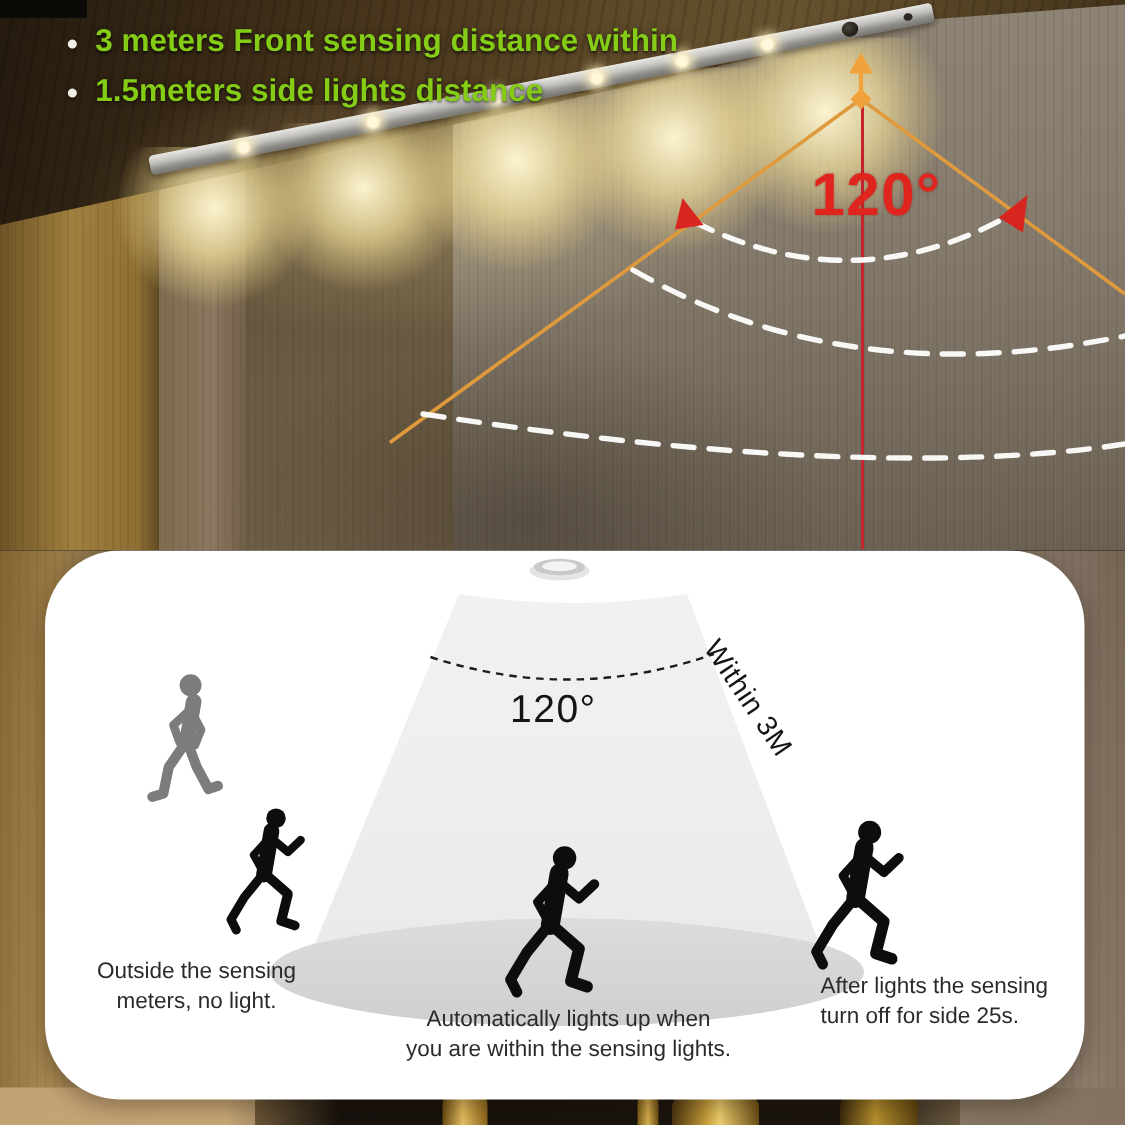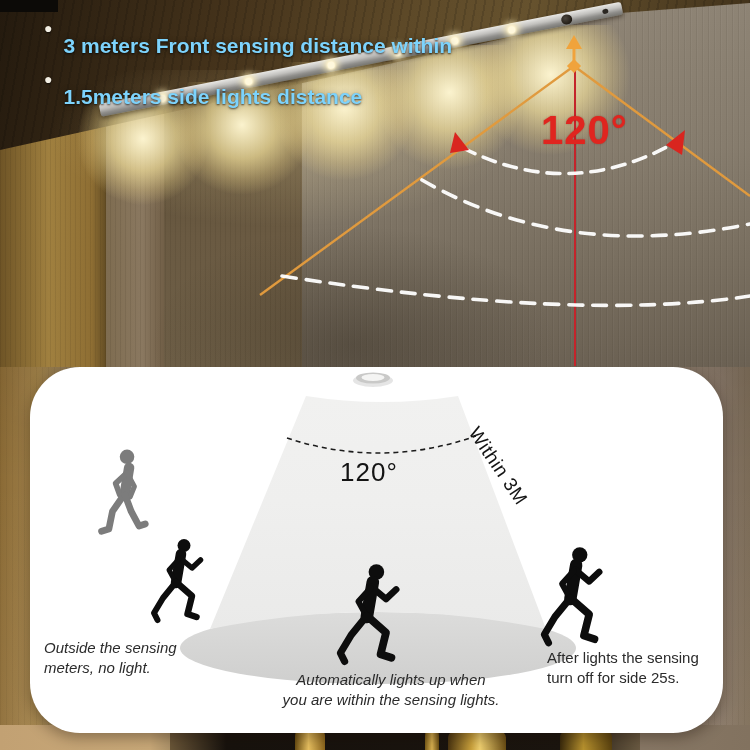--- a/index.html
+++ b/index.html
@@ -55,22 +55,22 @@
   .pir{left:470px;top:2px;width:11px;height:10px;border-radius:50%;
     background:radial-gradient(circle at 40% 35%,#4a443c 0%,#211c15 70%);}
   .end-hole{left:512px;top:4px;width:6px;height:5px;border-radius:50%;background:#2b2722;}
 
   .overlay-top{left:0;top:0;width:750px;height:367px;pointer-events:none;}
 
   .bullets{left:44px;top:16px;width:560px;}
   .bullet-line{position:static;display:flex;gap:11px;margin-bottom:9px;align-items:flex-start;}
   .bullet-dot{position:static;color:#f3efe4;font-size:14px;line-height:24px;
     text-shadow:0 1px 2px rgba(0,0,0,.6);}
-  .bullet-text{position:static;color:#7dd3fc;font-size:21px;font-weight:bold;line-height:24px;
-    text-shadow:0 1px 2px rgba(0,0,0,.65),0 0 6px rgba(0,0,0,.3);margin-top:18px;}
+  .bullet-text{position:static;color:#84cc16;font-size:21px;font-weight:bold;line-height:24px;
+    text-shadow:0 1px 2px rgba(0,0,0,.65),0 0 6px rgba(0,0,0,.3);}
   .top-angle-label{left:541px;top:108px;font-size:40px;font-weight:bold;color:#e0251f;
     letter-spacing:1px;text-shadow:0 0 2px rgba(120,10,5,.4);}
 
   
   .lower-scene{left:0;top:367px;width:750px;height:383px;overflow:hidden;}
   .wood-bg{left:0;top:0;width:750px;height:383px;
     background:linear-gradient(90deg,#8a6a35 0%,#9a7a44 3%,#a08148 5%,#8d7c64 12%,#8d7d6b 88%,#857566 96%,#7b6b57 100%);}
   .wood-bg2{left:0;top:0;width:750px;height:383px;opacity:.5;
     background:linear-gradient(180deg,rgba(0,0,0,.12) 0%,rgba(0,0,0,0) 30%,rgba(255,235,200,.15) 95%);}
   .wood-grain-low{left:0;top:0;width:750px;height:383px;opacity:.4;
@@ -89,22 +89,22 @@
   .white-card{left:30px;top:0;width:693px;height:366px;background:#ffffff;
     border-radius:50px;box-shadow:0 5px 14px rgba(25,15,5,.35);overflow:hidden;}
   .diagram-svg{left:0;top:0;width:693px;height:366px;}
 
   .card-angle-label{left:310px;top:90px;font-size:26px;color:#141414;letter-spacing:1px;}
   .range-label{left:452px;top:56px;font-size:19px;color:#141414;letter-spacing:.5px;
     transform:rotate(56deg);transform-origin:0 0;white-space:nowrap;}
 
   .cap{color:#2b2b2b;font-size:15px;line-height:20px;}
   .cap span{position:static;display:block;}
-  .cap-left{left:14px;top:271px;width:200px;text-align:left;font-style:italic;}
-  .cap-center{left:220px;top:303px;width:282px;text-align:center;font-style:italic;}
+  .cap-left{left:1px;top:271px;width:200px;text-align:center;}
+  .cap-center{left:208px;top:303px;width:282px;text-align:center;}
   .cap-right{left:517px;top:281px;width:190px;text-align:left;}
 </style>
 </head>
 <body>
 
 <div class="stage">
 
   <div class="top-scene">
     <div class="wall-main"></div>
     <div class="wall-grain"></div>

